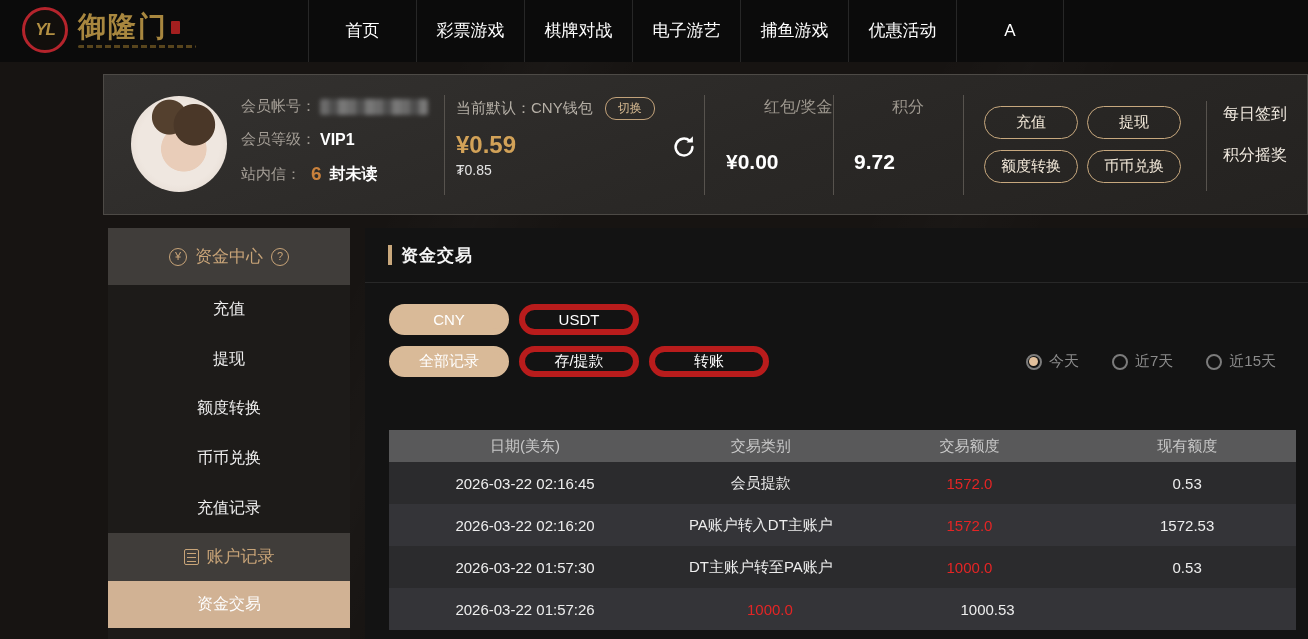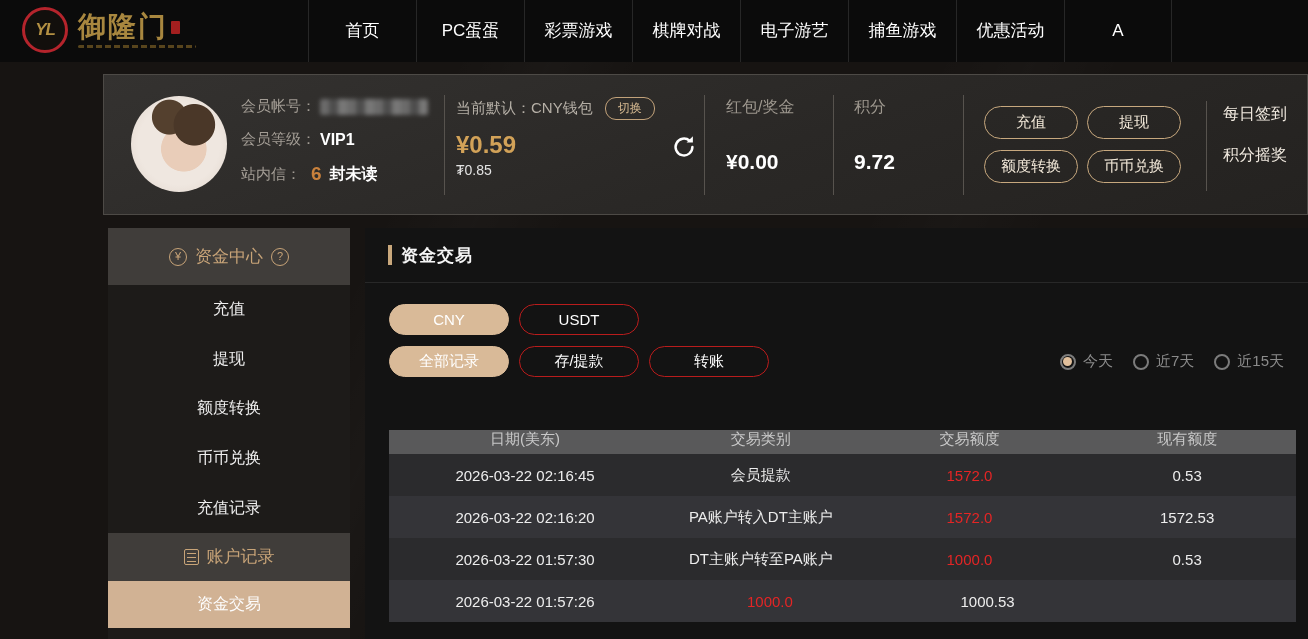--- a/index.html
+++ b/index.html
@@ -67,21 +67,21 @@
     padding:2px 12px; border-radius:11px; background:transparent; cursor:pointer;
     font-family:inherit; }
   .wallet-cny { color:#d2a258; font-size:24px; font-weight:bold; margin-top:11px; }
   .wallet-usdt { color:#e3e3e3; font-size:14px; margin-top:3px; }
   .refresh-btn { position:absolute; left:565px; top:58px; width:30px; height:30px; cursor:pointer;
     background:none; border:none; }
 
   .stat-block { position:absolute; top:22px; }
   .stat-bonus { left:622px; }
   .stat-points { left:750px; }
-  .stat-label { color:#9d978e; font-size:16px; }
+  .stat-label { color:#9d978e; font-size:16px;margin-left:38px; }
   .stat-value { color:#fff; font-size:21px; font-weight:bold; margin-top:32px; }
 
   .btn-grid { position:absolute; left:880px; top:31px; display:grid;
     grid-template-columns:94px 94px; grid-auto-rows:33px; gap:11px 9px; }
   .gold-pill-btn { border:1px solid #c7a87e; border-radius:17px; background:transparent;
     color:#f3e9d9; font-size:15px; cursor:pointer; font-family:inherit; white-space:nowrap; }
   .quick-links { position:absolute; left:1119px; top:29px; display:flex; flex-direction:column; gap:20px; }
   .quick-link { color:#f0e9df; font-size:16px; cursor:pointer; white-space:nowrap; }
 
   
@@ -103,34 +103,34 @@
   
   .main { position:absolute; left:365px; top:228px; width:943px; height:411px; background:#131313; }
   .main-title-row { height:55px; display:flex; align-items:center; padding-left:23px;
     border-bottom:1px solid #282828; }
   .title-bar { width:4px; height:20px; background:#c9a87c; margin-right:9px; }
   .main-title { color:#f5f5f5; font-size:17px; font-weight:bold; letter-spacing:1px; }
 
   .tabs-row { position:absolute; left:24px; display:flex; gap:10px; }
   .tabs-currency { top:76px; }
   .tabs-record { top:118px; }
-  .pill { width:120px; height:31px; border-radius:16px; border:1px solid #b91c1c;
+  .pill { width:120px; height:31px; border-radius:16px; border:6px solid #b91c1c;
     background:transparent; color:#fff; font-size:15px; cursor:pointer; font-family:inherit; }
   .pill.active { background:#d9ba98; border-color:#d9ba98; }
 
-  .radio-group { position:absolute; right:24px; top:124px; display:flex; gap:20px; align-items:center; }
+  .radio-group { position:absolute; right:32px; top:124px; display:flex; gap:33px; align-items:center; }
   .radio-row { display:flex; align-items:center; gap:7px; cursor:pointer; }
   .radio-circle { width:16px; height:16px; border:2px solid #7c7c7c; border-radius:50%;
     display:inline-flex; align-items:center; justify-content:center; }
   .radio-row.selected .radio-circle:after { content:""; width:9px; height:9px; border-radius:50%;
     background:#e2c09c; }
   .radio-label { color:#8b8b8b; font-size:15px; white-space:nowrap; }
 
   .tx-table { position:absolute; left:24px; top:202px; width:907px; }
-  .tx-hrow { display:flex; height:24px; background:#59595a; }
+  .tx-hrow { display:flex; height:32px; background:#59595a; align-items:center; }
   .tx-hcell { color:#c8c8c8; font-size:15px; text-align:center; }
   .tx-row { display:flex; height:42px; align-items:center; }
   .tx-row:nth-child(odd) { background:#2b2b2d; }
   .tx-row:nth-child(even) { background:#343438; }
   .tx-cell { color:#ededed; font-size:15px; text-align:center; white-space:nowrap; }
   .c0 { width:30%; } .c1 { width:22%; } .c2 { width:24%; } .c3 { width:24%; }
   .tx-row .c2 { color:#e42525; }
 </style>
 </head>
 <body>
@@ -147,21 +147,20 @@
           <span class="logo-cn">御隆门</span>
           <span class="logo-seal"></span>
         </div>
         <div class="logo-tagline"></div>
       </div>
     </div>
     <div class="nav-items">
 
         <div class="nav-item">首页</div>
 
-        <div class="nav-item">PC蛋蛋</div>
 
         <div class="nav-item">彩票游戏</div>
 
         <div class="nav-item">棋牌对战</div>
 
 
         <div class="nav-item">电子游艺</div>
 
 
         <div class="nav-item">捕鱼游戏</div>

